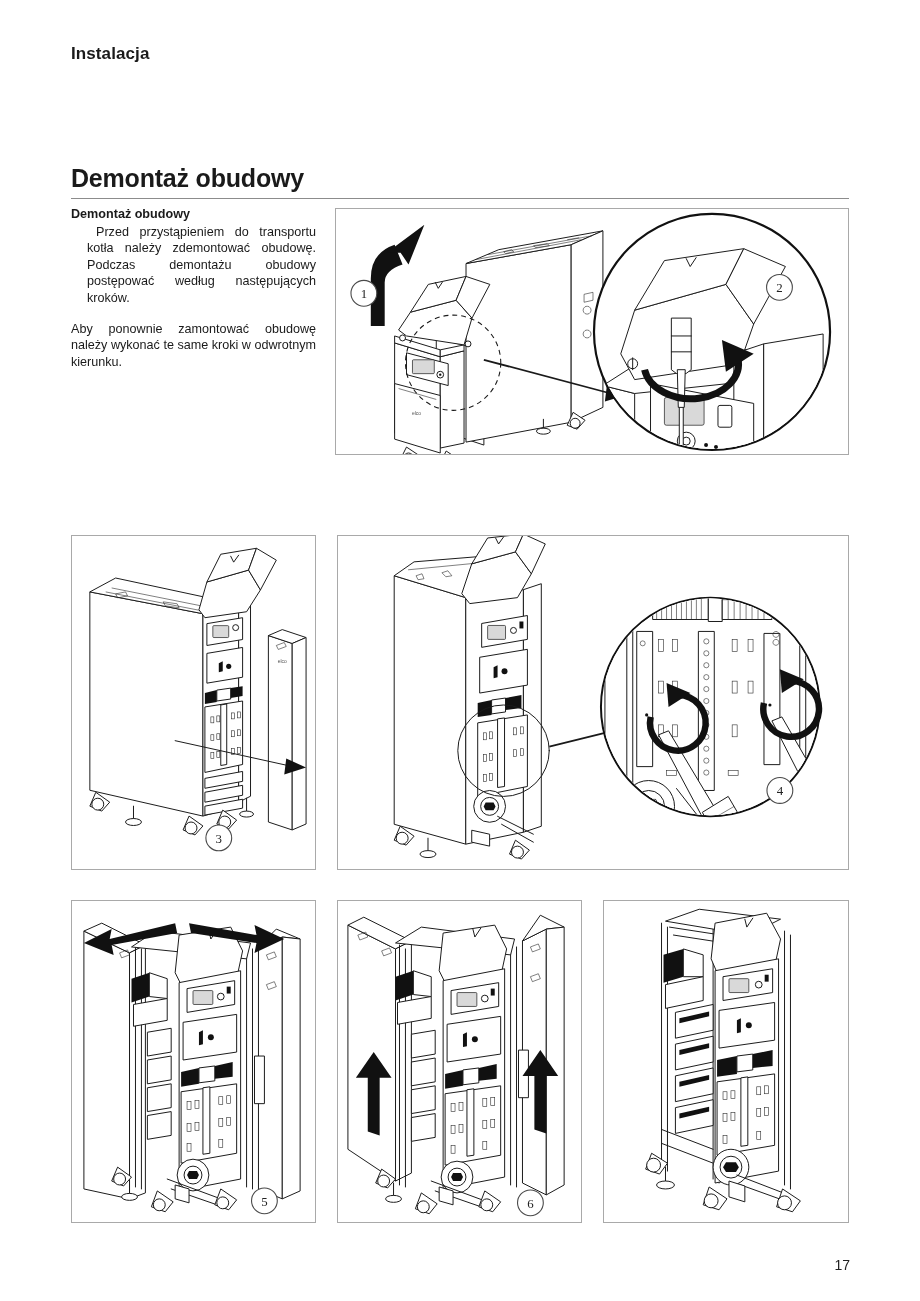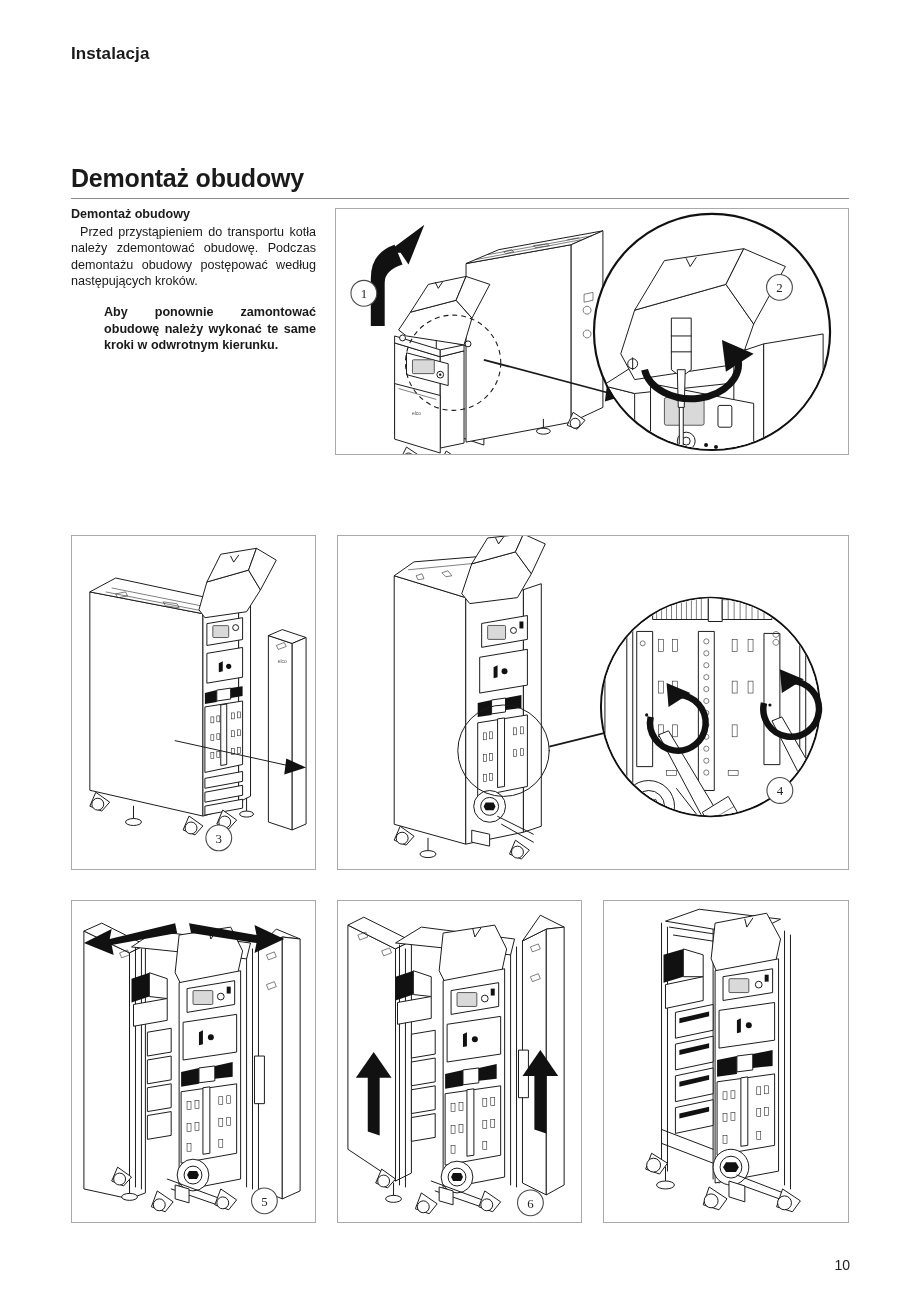--- a/index.html
+++ b/index.html
@@ -26,22 +26,22 @@
     width: 778px; height: 1px; background: #8c8c8c;
   }
 
   
   .text-col {
     position: absolute; left: 71px; top: 206px; width: 245px;
     font-size: 12.6px; line-height: 16.6px;
   }
   .text-col .sub { font-weight: bold; margin-bottom: 1px; }
   .text-col p { text-align: justify; }
-  .text-col .indent { text-indent: 9px; }
-  .text-col .bold { font-weight: bold; margin-left: 33px; }
+  .text-col .indent { text-indent: 9px; margin-left: 16px; }
+  .text-col .bold { font-weight: normal; }
   .text-col .gap { height: 14px; }
 
   
   .fig {
     position: absolute;
     border: 1px solid #a9a9a9;
     background: #fff;
     overflow: hidden;
   }
   .fig svg { display: block; width: 100%; height: 100%; }
@@ -709,21 +709,21 @@
         <path class="ln" d="M62 268 L62 284"></path>
         <ellipse class="fill-w" cx="62" cy="286" rx="9" ry="4"></ellipse>
         <path class="fill-w" d="M106 288 L100 306 L116 311 L124 300 Z"></path>
         <circle class="fill-w" cx="108" cy="302" r="7"></circle>
         <path class="fill-w" d="M180 290 L174 308 L190 313 L198 302 Z"></path>
         <circle class="fill-w" cx="182" cy="304" r="7"></circle>
       </g>
     </svg>
   </div>
 
-  <div class="page-num">10</div>
+  <div class="page-num">17</div>
   <div class="pl-badge">
     <svg viewBox="0 0 46 33" xmlns="http://www.w3.org/2000/svg">
       <ellipse cx="23" cy="16.5" rx="21" ry="14.5" fill="#ffffff" stroke="#111111" stroke-width="2.4"></ellipse>
       <text x="23" y="23" text-anchor="middle" style="font-family:'Liberation Serif',serif;font-size:17px;font-weight:bold;fill:#111111;">PL</text>
     </svg>
   </div>
 
 </div>
 
 </body></html>

